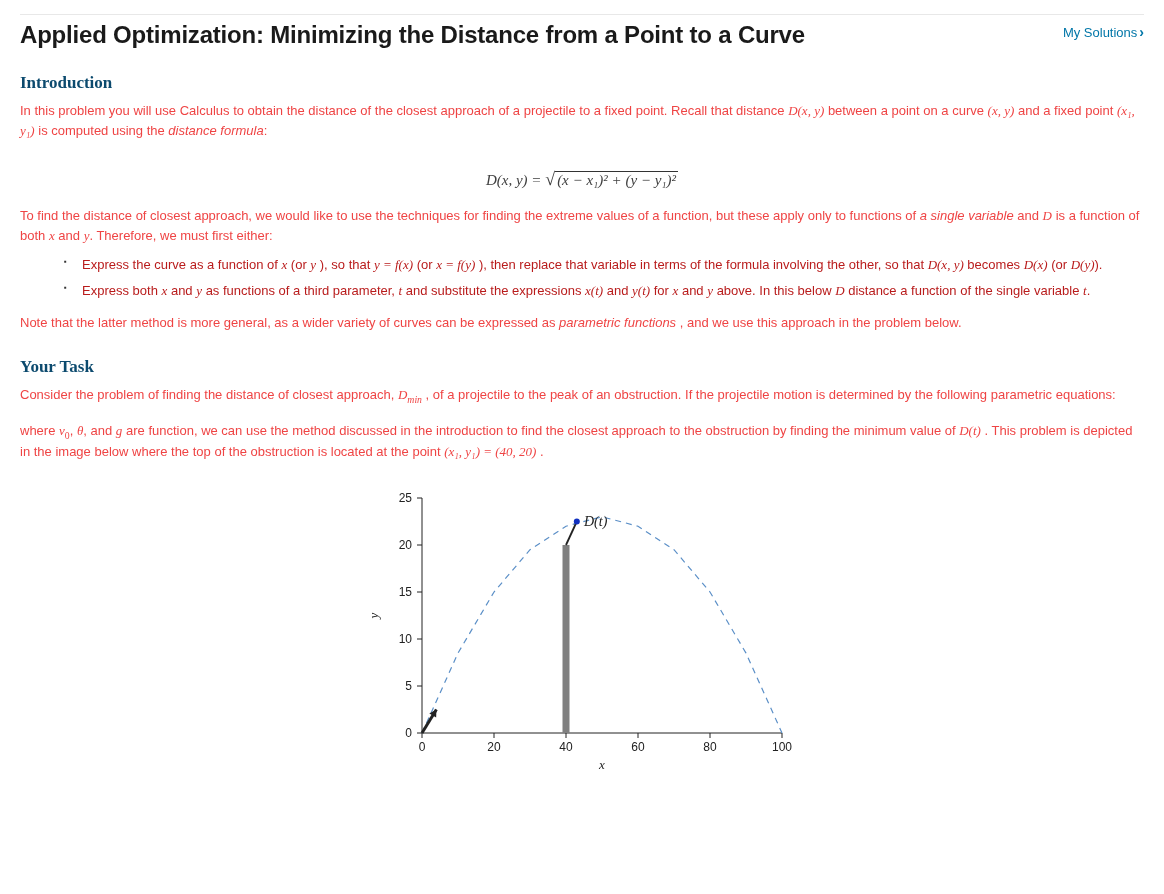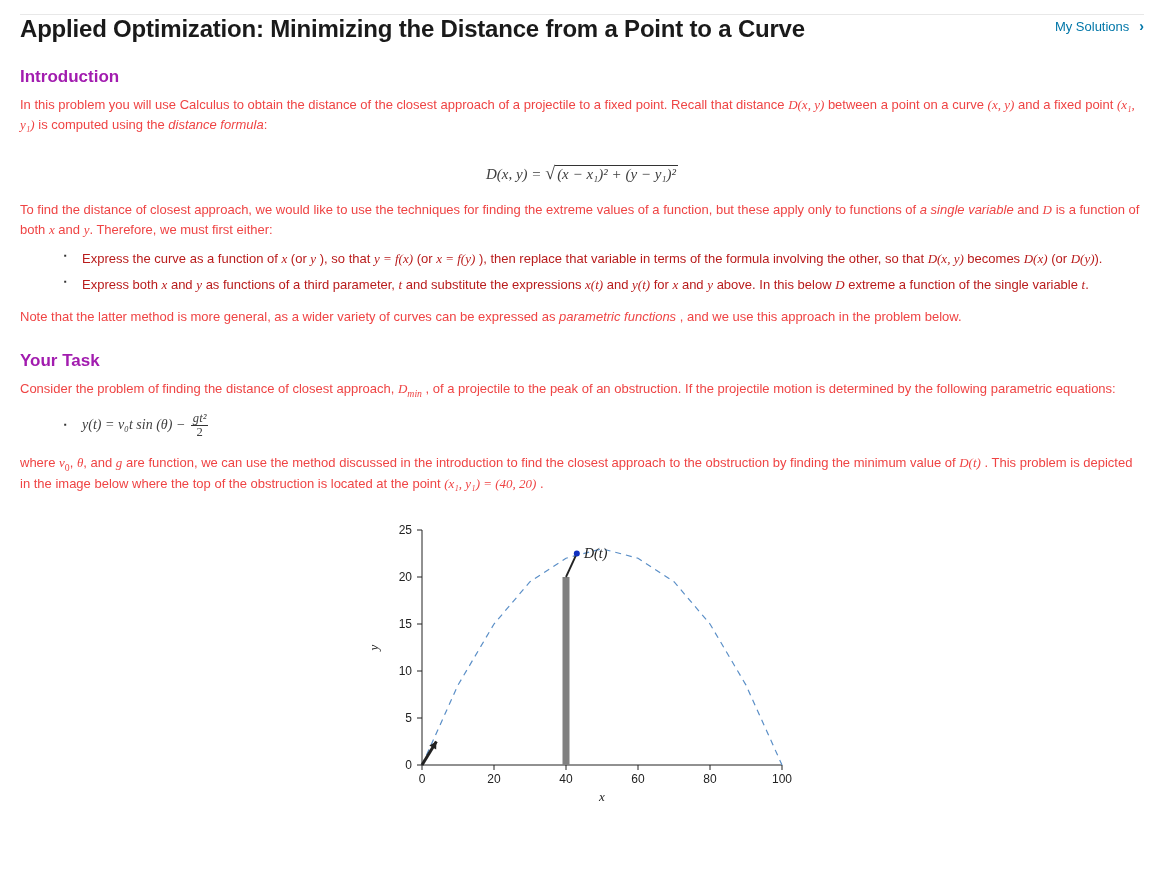--- a/index.html
+++ b/index.html
@@ -8,46 +8,47 @@
       background: #fff;
       color: #404040;
       padding: 14px 20px 40px 20px;
       width: 1164px;
     }
     .header-row {
       display: flex;
       justify-content: space-between;
       align-items: flex-start;
       border-top: 1px solid #e8e8e8;
-      padding-top: 0;
+      padding-top: 6px;
     }
     .page-title {
       font-size: 24px;
       font-weight: bold;
       color: #1a1a1a;
       letter-spacing: -0.2px;
     }
     .solutions-link {
       color: #0076a8;
       font-size: 13px;
       text-decoration: none;
       display: inline-flex;
       align-items: center;
-      gap: 10px;
+      gap: 2px;
       margin-top: 3px;
       white-space: nowrap;
       text-align: center;
     }
     .chev { font-size: 14px; font-weight: bold; }
     h2.section {
       font-size: 17px;
       font-weight: bold;
-      color: #a21caf;
+      color: #0c4a6e;
       margin-top: 24px;
       margin-bottom: 8px;
+      font-family: Liberation Serif, serif;
     }
     p.body {
       font-size: 13px;
       line-height: 1.55;
       color: #ef4444;
       margin-bottom: 6px;
     }
     .math {
       font-family: 'Times New Roman', Times, serif;
       font-style: italic;
@@ -194,43 +195,39 @@
   </li>
   <li>
     <span>Express both </span><span class="math">x</span>
     <span> and </span><span class="math">y</span>
     <span> as functions of a third parameter, </span><span class="math">t</span>
     <span> and substitute the expressions </span><span class="math">x(t)</span>
     <span> and </span><span class="math">y(t)</span>
     <span> for </span><span class="math">x</span>
     <span> and </span><span class="math">y</span>
     <span> above. In this below </span><span class="math">D</span>
-    <span> extreme a function of the single variable </span><span class="math">t</span><span>.</span>
+    <span> distance a function of the single variable </span><span class="math">t</span><span>.</span>
   </li>
 </ul>
 
 <p class="body">
   <span>Note that the latter method is more general, as a wider variety of curves can be expressed as </span>
   <em class="term">parametric functions</em>
   <span>, and we use this approach in the problem below.</span>
 </p>
 
 <h2 class="section">Your Task</h2>
 
 <p class="body">
   <span>Consider the problem of finding the distance of closest approach, </span>
   <span class="math"><span>D</span><span class="isub">min</span></span>
   <span>, of a projectile to the peak of an obstruction. If the projectile motion is determined by the following parametric equations:</span>
 </p>
 
 <ul class="eqlist">
-  <li>
-    <span class="math">y(t) = v₀t sin (θ) − </span>
-    <span class="frac math"><span class="num">gt²</span><span class="den mathup">2</span></span>
-  </li>
 </ul>
 
 <p class="body">
   <span>where </span>
   <span class="math"><span>v</span><span class="sub">0</span></span>,
   <span class="math">θ</span><span>, and</span>
   <span class="math">g</span>
   <span> are function, we can use the method discussed in the introduction to find the closest approach to the obstruction by finding the minimum value of </span>
   <span class="math">D(t)</span>
   <span>. This problem is depicted in the image below where the top of the obstruction is located at the point </span>

